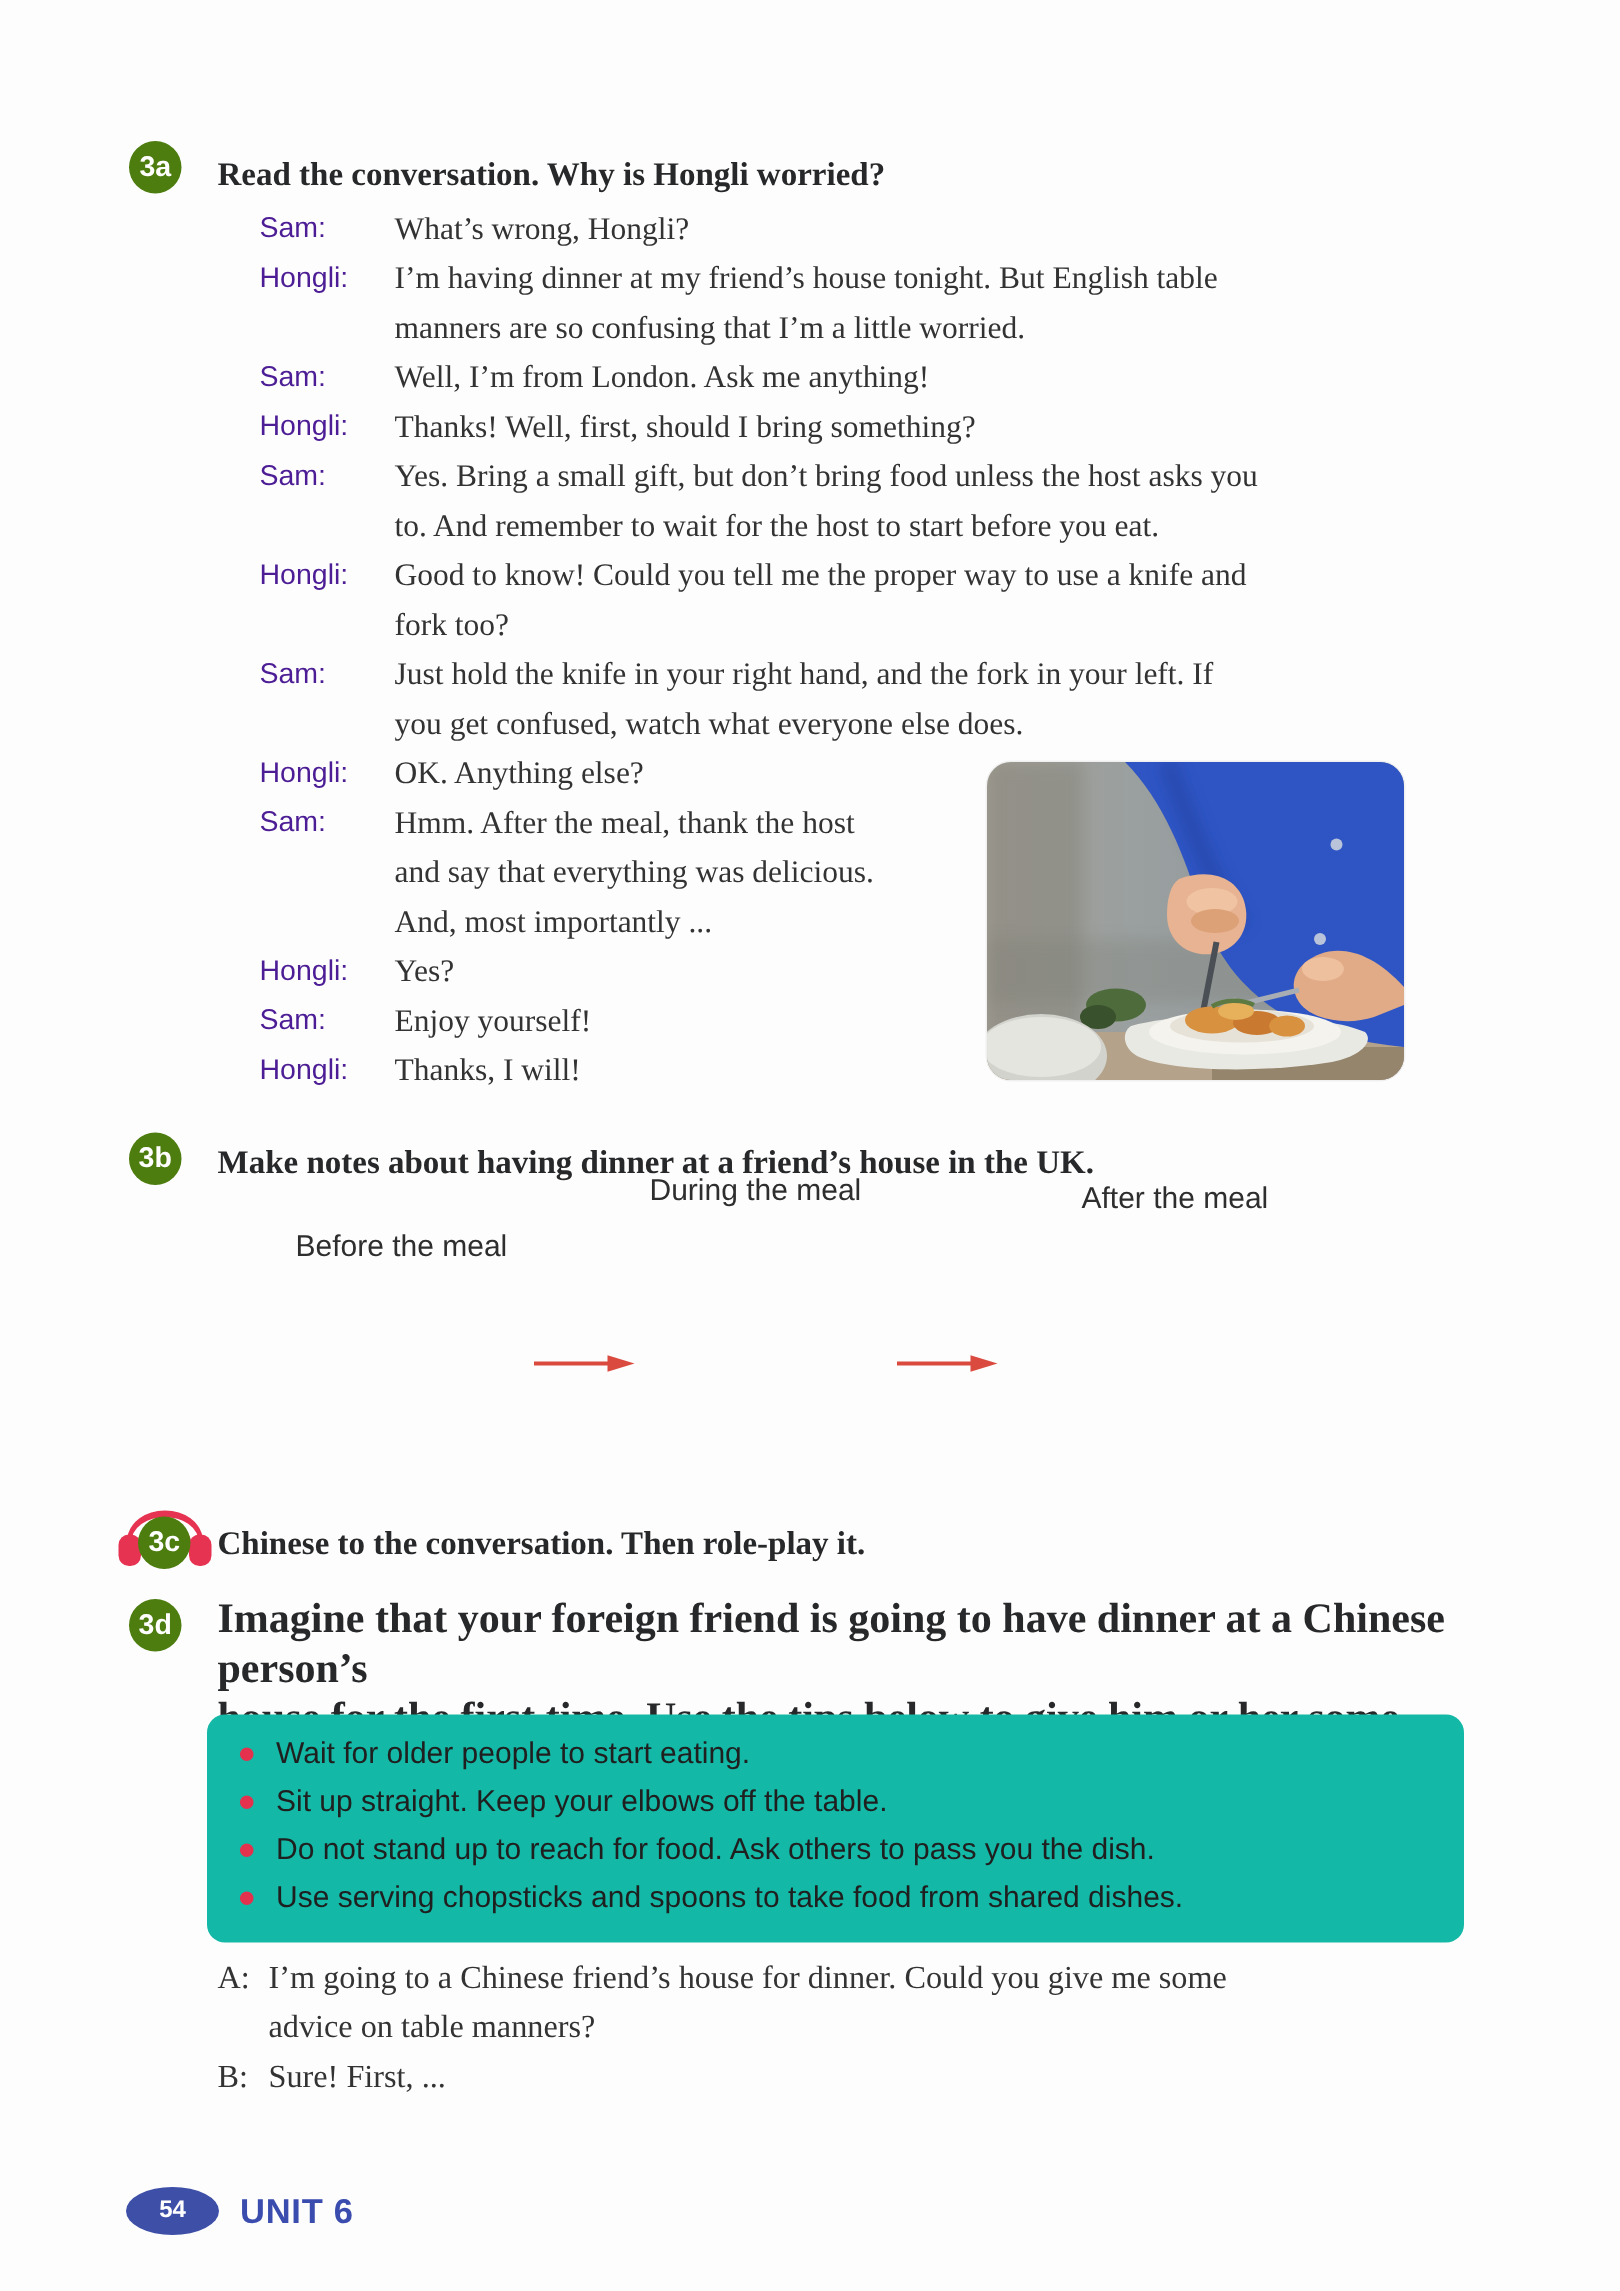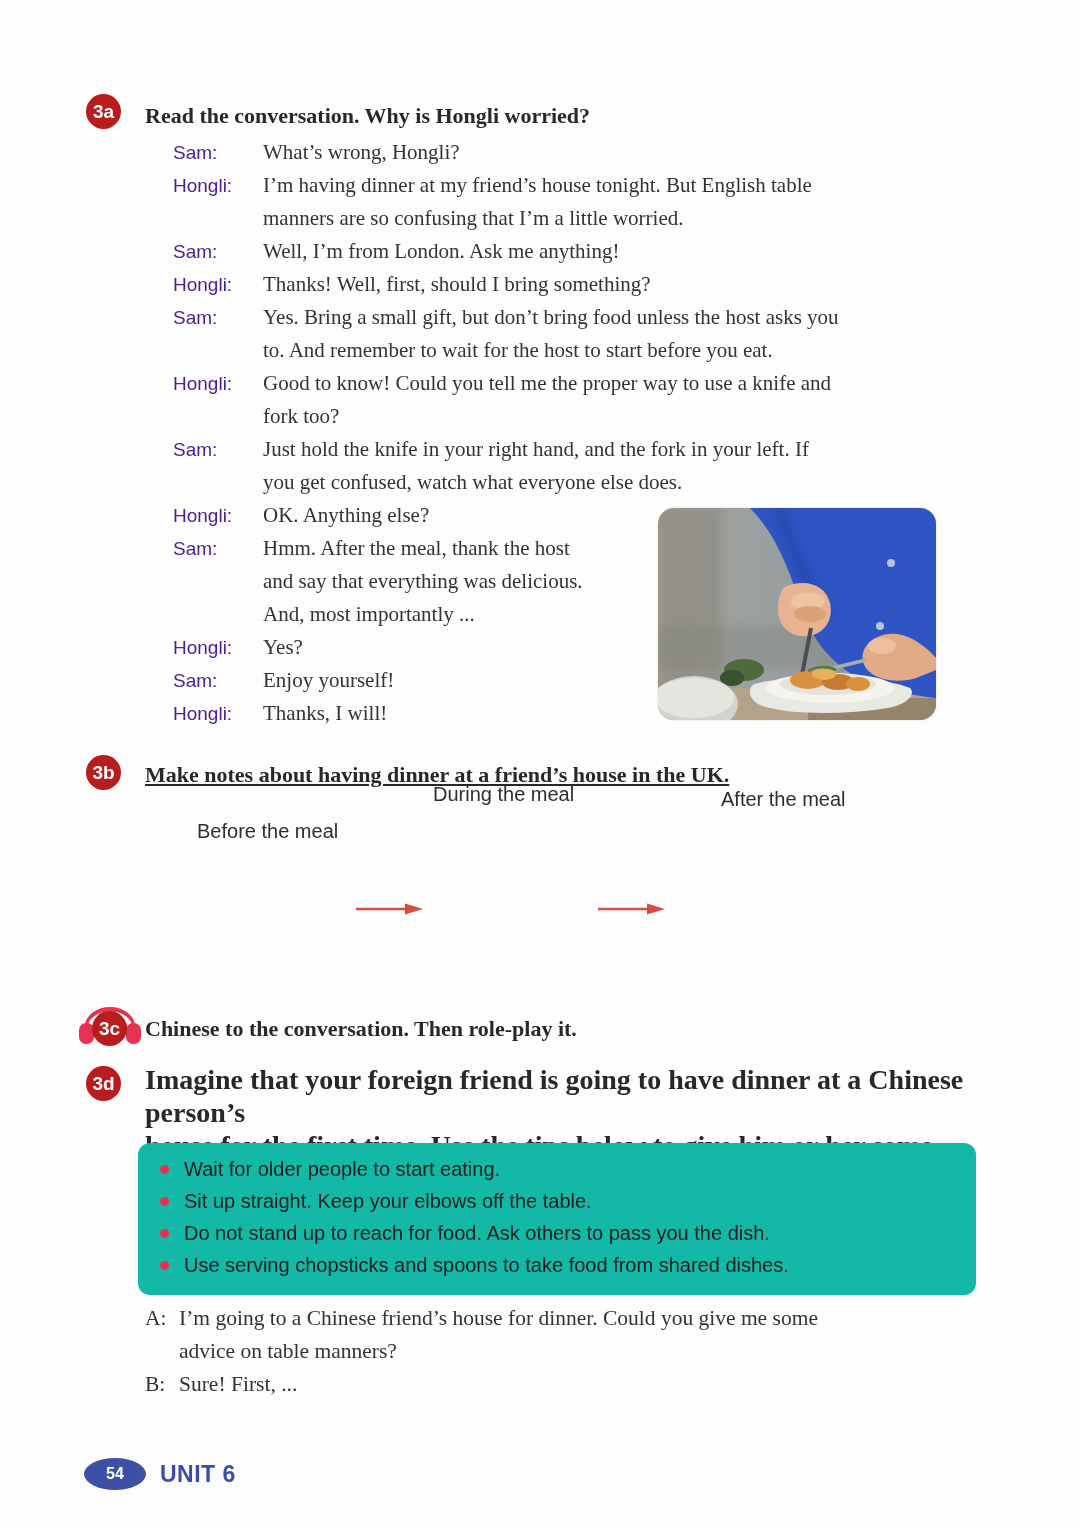--- a/index.html
+++ b/index.html
@@ -1,19 +1,19 @@
 <!DOCTYPE html>
 <html><head>
 <meta charset="utf-8">
 <style>
   html,body{margin:0;padding:0;background:#ffffff;}
   .page{position:relative;width:1080px;height:1527px;background:#fdfdfd;overflow:hidden;
         font-family:"Liberation Serif",serif;color:#323232;}
   
-  .badge{position:absolute;width:35px;height:35px;border-radius:50%;background:#b91c1c;color:#fff;
+  .badge{position:absolute;width:35px;height:35px;border-radius:50%;background:#4d7c0f;color:#fff;
          font:bold 19px "Liberation Sans",sans-serif;display:flex;align-items:center;justify-content:center;}
   .sec-title{position:absolute;font:bold 22px "Liberation Serif",serif;color:#27282a;white-space:pre-line;line-height:33px;}
   
   .dialogue{position:absolute;left:145px;top:136px;width:810px;}
   .drow{display:flex;}
   .spk{flex:0 0 90px;font:19px "Liberation Sans",sans-serif;color:#4c1d95;line-height:33px;margin-left:28px;}
   .txt{font:21px "Liberation Serif",serif;color:#333333;line-height:33px;white-space:pre-line;}
   
   .photo{position:absolute;left:658px;top:508px;width:278px;height:212px;border-radius:16px;overflow:hidden;
          box-shadow:0 0 0 1px rgba(0,0,0,0.05);}
@@ -143,21 +143,21 @@
       <ellipse cx="170" cy="176" rx="48" ry="11" fill="#e6e2d8"></ellipse>
       <ellipse cx="150" cy="172" rx="18" ry="9" fill="#d8913f"></ellipse>
       <ellipse cx="180" cy="174" rx="16" ry="8" fill="#c97a30"></ellipse>
       <ellipse cx="200" cy="176" rx="12" ry="7" fill="#d8913f"></ellipse>
       <ellipse cx="166" cy="166" rx="12" ry="6" fill="#e7b05a"></ellipse>
       <path d="M150,163 C158,158 170,158 178,162" stroke="#5d7a43" stroke-width="3" fill="none"></path>
     </svg>
   </div>
 
   <div class="badge" style="left:86px;top:755px;">3b</div>
-  <div class="sec-title" style="left:145px;top:758px;text-decoration:underline;">Make notes about having dinner at a friend’s house in the UK.</div>
+  <div class="sec-title" style="left:145px;top:758px;">Make notes about having dinner at a friend’s house in the UK.</div>
   <div class="col-head" style="left:197px;top:788px;margin-top:32px;">Before the meal</div>
   <div class="col-head" style="left:433px;top:783px;">During the meal</div>
   <div class="col-head" style="left:689px;top:788px;margin-left:32px;">After the meal</div>
   <svg class="arrow" style="left:355px;top:901px;" viewBox="0 0 70 16">
     <line x1="1" y1="8" x2="52" y2="8" stroke="#da4a3f" stroke-width="2.6"></line>
     <polygon points="50,2.5 68,8 50,13.5" fill="#da4a3f"></polygon>
   </svg>
   <svg class="arrow" style="left:597px;top:901px;" viewBox="0 0 70 16">
     <line x1="1" y1="8" x2="52" y2="8" stroke="#da4a3f" stroke-width="2.6"></line>
     <polygon points="50,2.5 68,8 50,13.5" fill="#da4a3f"></polygon>

